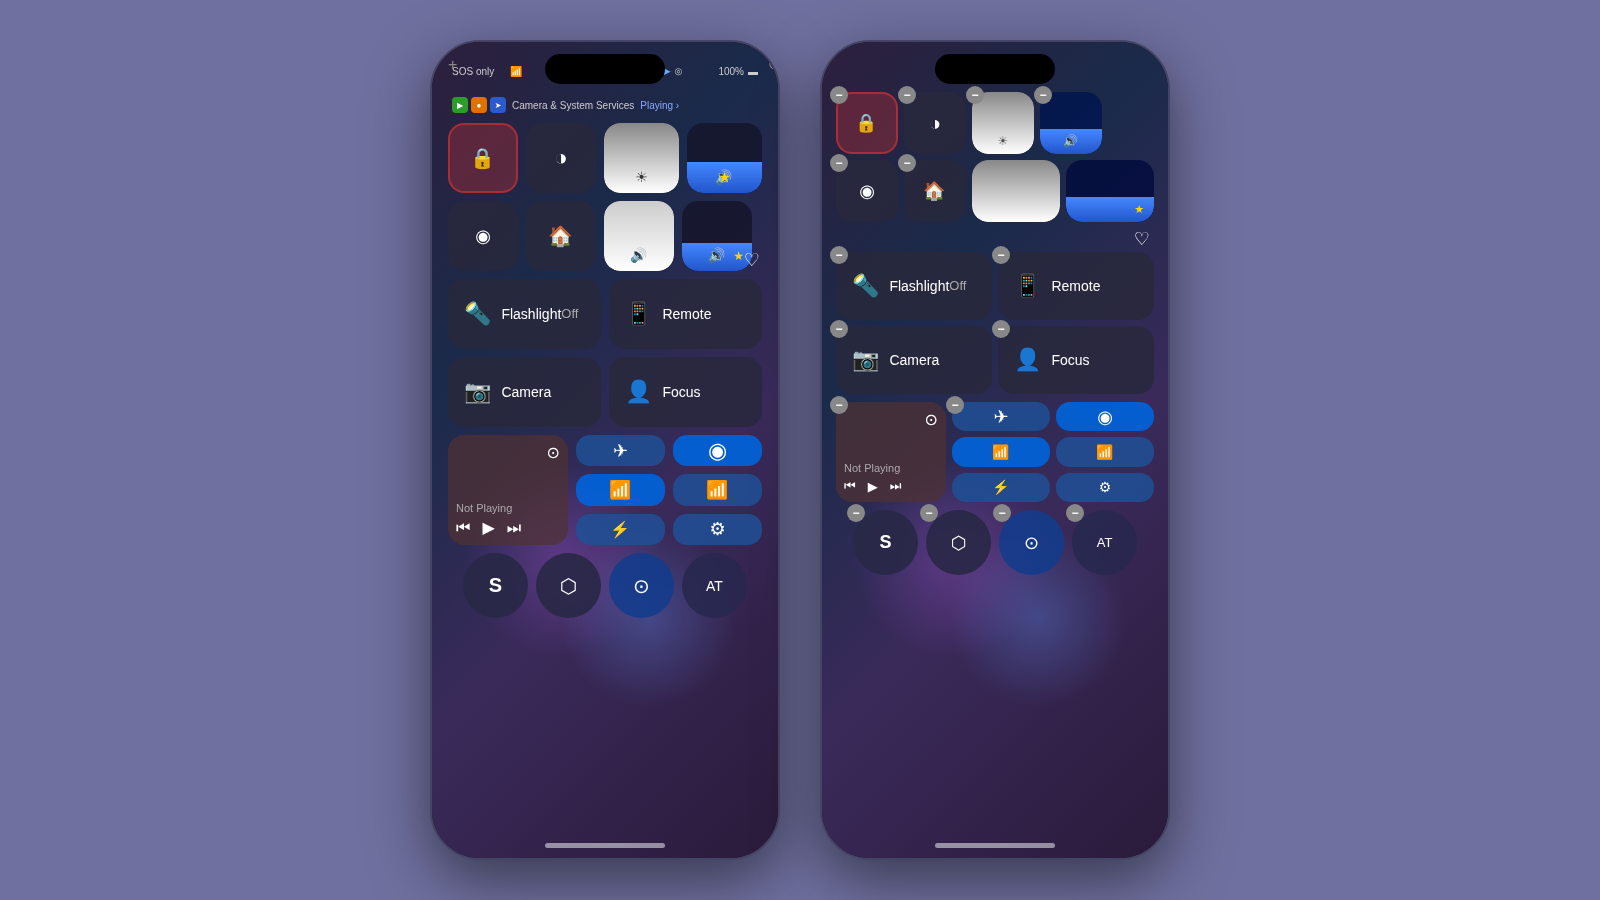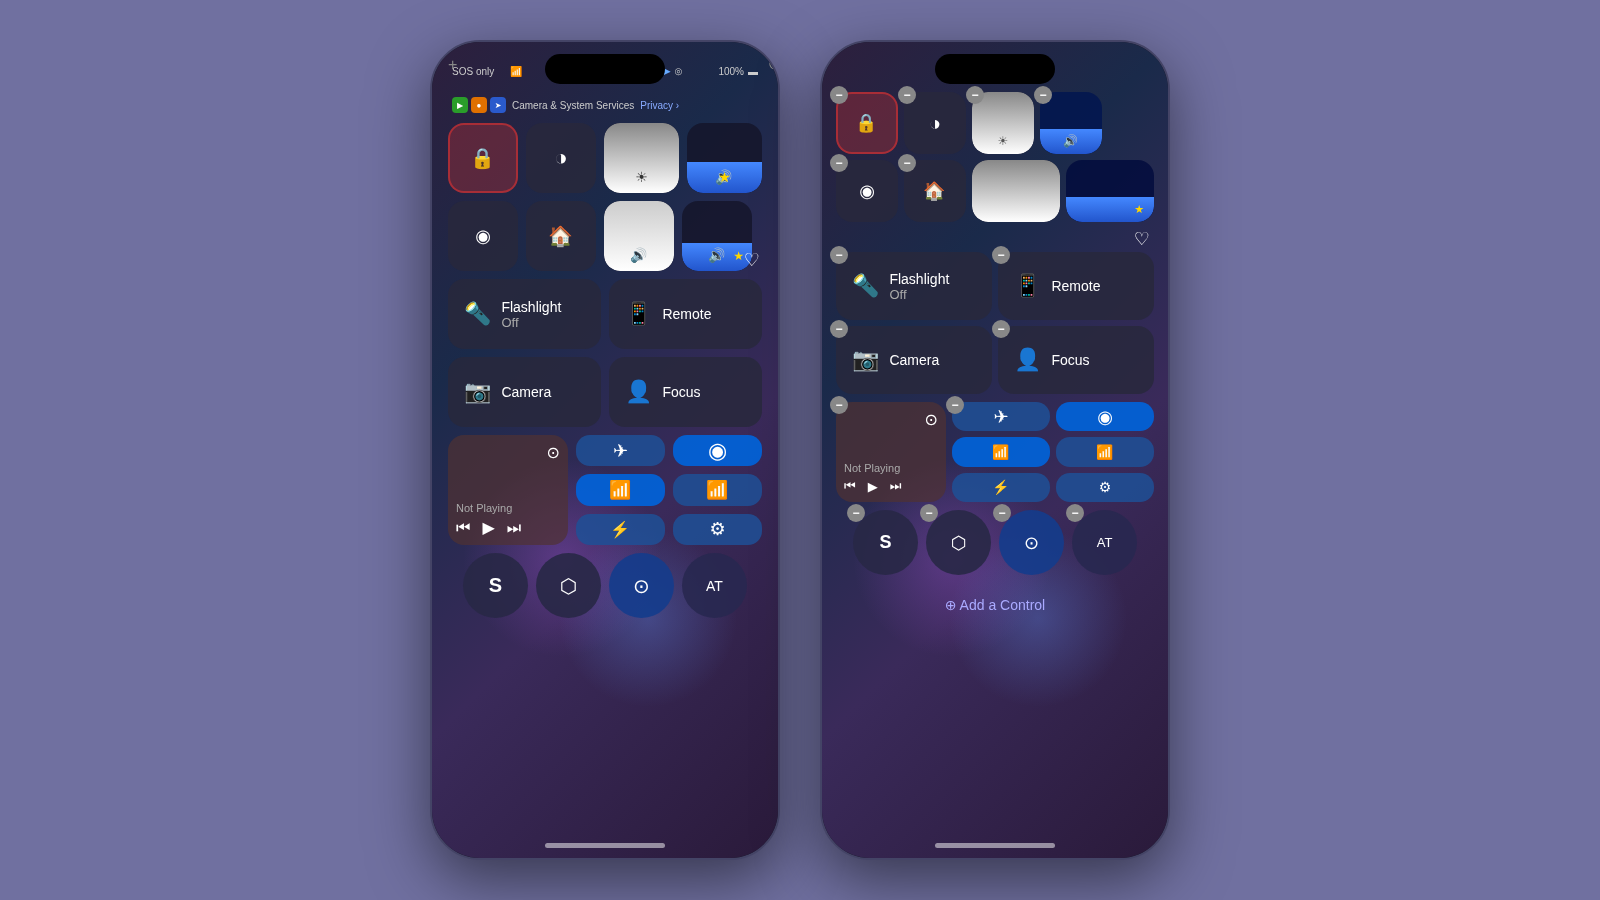--- a/index.html
+++ b/index.html
@@ -227,21 +227,20 @@
       cursor: pointer;
     }
 
     .wide-btn .btn-icon {
       font-size: 22px;
       color: #fff;
     }
 
     .wide-btn .btn-text {
       display: flex;
-      flex-direction: column;
       justify-content: space-between;
     }
 
     .wide-btn .btn-label {
       font-size: 14px;
       color: #fff;
       font-weight: 500;
     }
 
     .wide-btn .btn-sub {
@@ -451,21 +450,21 @@
 
     <div class="phone1-content">
 
       <div class="location-bar">
         <div class="location-icons">
           <div class="loc-icon green" style="font-size:8px;color:white;">▶</div>
           <div class="loc-icon orange" style="font-size:8px;">●</div>
           <div class="loc-icon blue" style="font-size:8px;">➤</div>
         </div>
         <span style="font-size:10px;color:#ccc;">Camera &amp; System Services</span>
-        <span style="font-size:10px;color:#88aaff;">Privacy ›</span>
+        <span style="font-size:10px;color:#88aaff;">Playing ›</span>
       </div>
 
       <div class="row1">
         <div class="small-ctrl" style="background:rgba(220,50,50,0.3);border:2px solid rgba(220,50,50,0.6);">
           <span style="font-size:20px;color:#ff6060;">🔒</span>
         </div>
         <div class="small-ctrl">
           <span style="font-size:22px;color:#fff;">◑</span>
         </div>
         <div class="slider-ctrl">
@@ -749,22 +748,19 @@
           </div>
         </div>
         <div style="position:relative;">
           <div class="minus-badge" style="background:#888;">−</div>
           <div class="bottom-icon-btn translate-bg">
             <span style="font-size:13px;color:#fff;">AT</span>
           </div>
         </div>
       </div>
 
-      <div class="add-control-btn">
-        <span class="add-control-text">⊕ Add a Control</span>
-      </div>
 
     </div>
 
     <div class="home-indicator"></div>
   </div>
 
 </div>
 
 </body></html>

